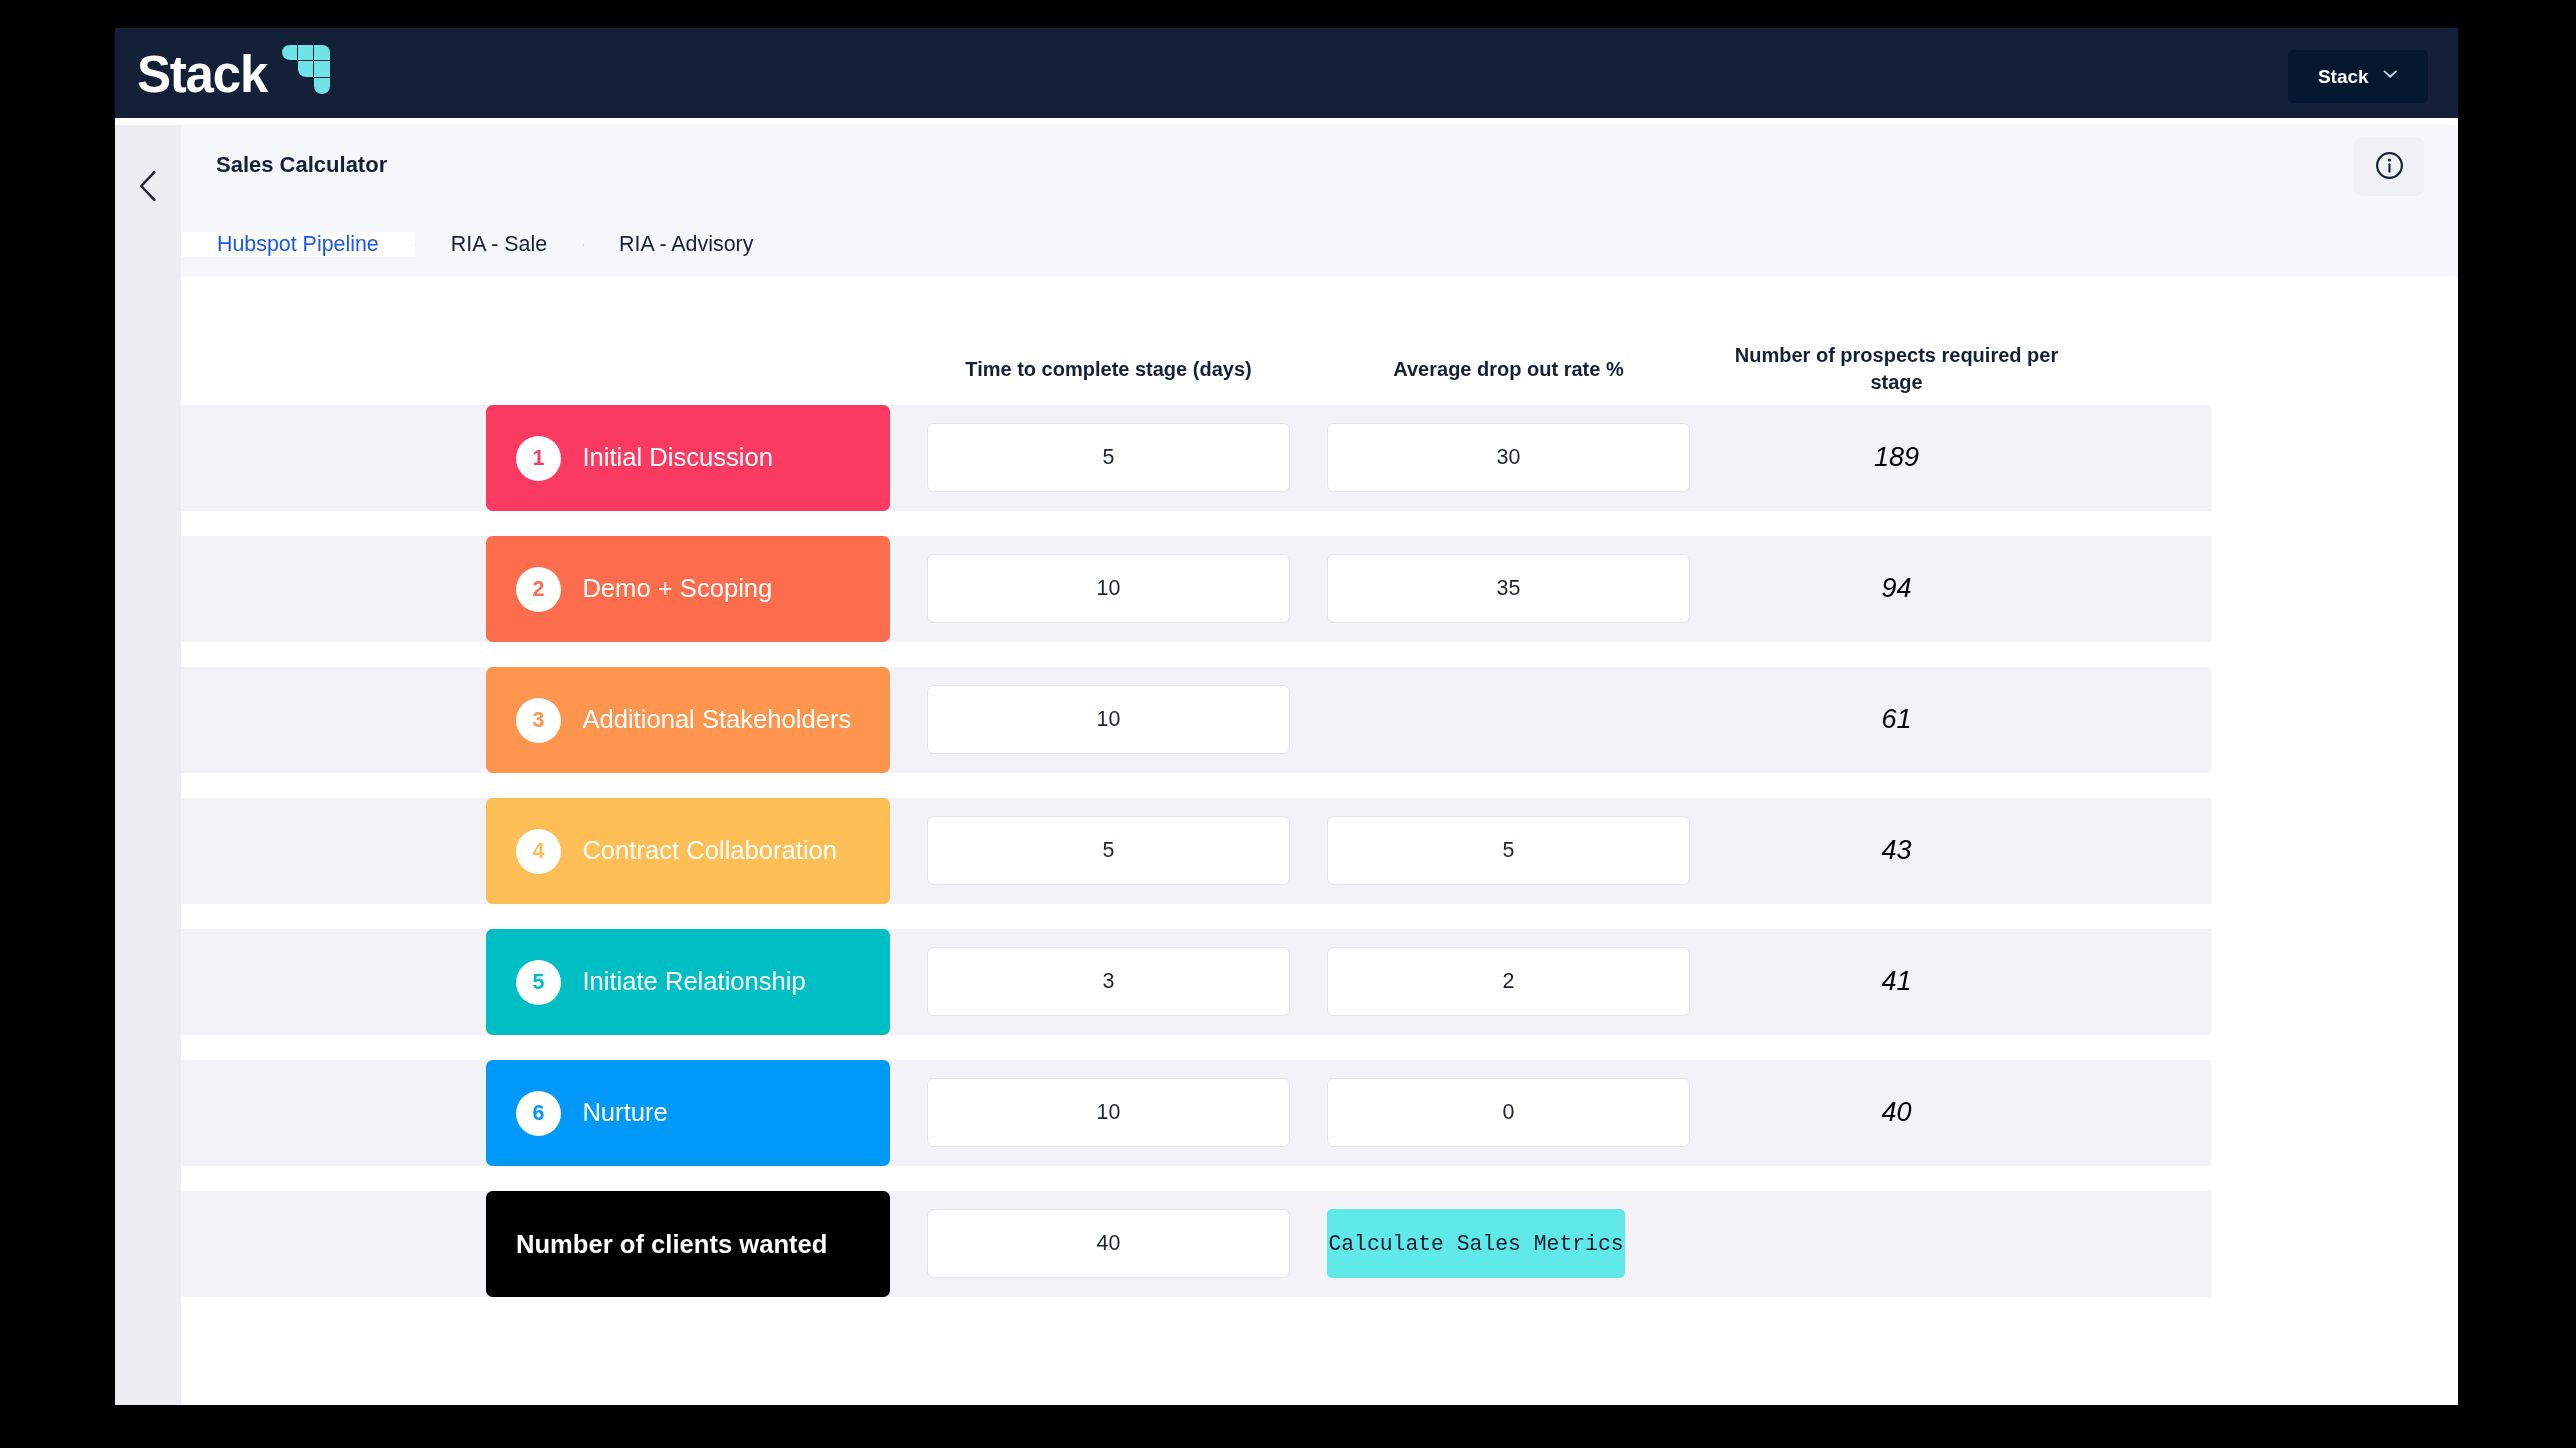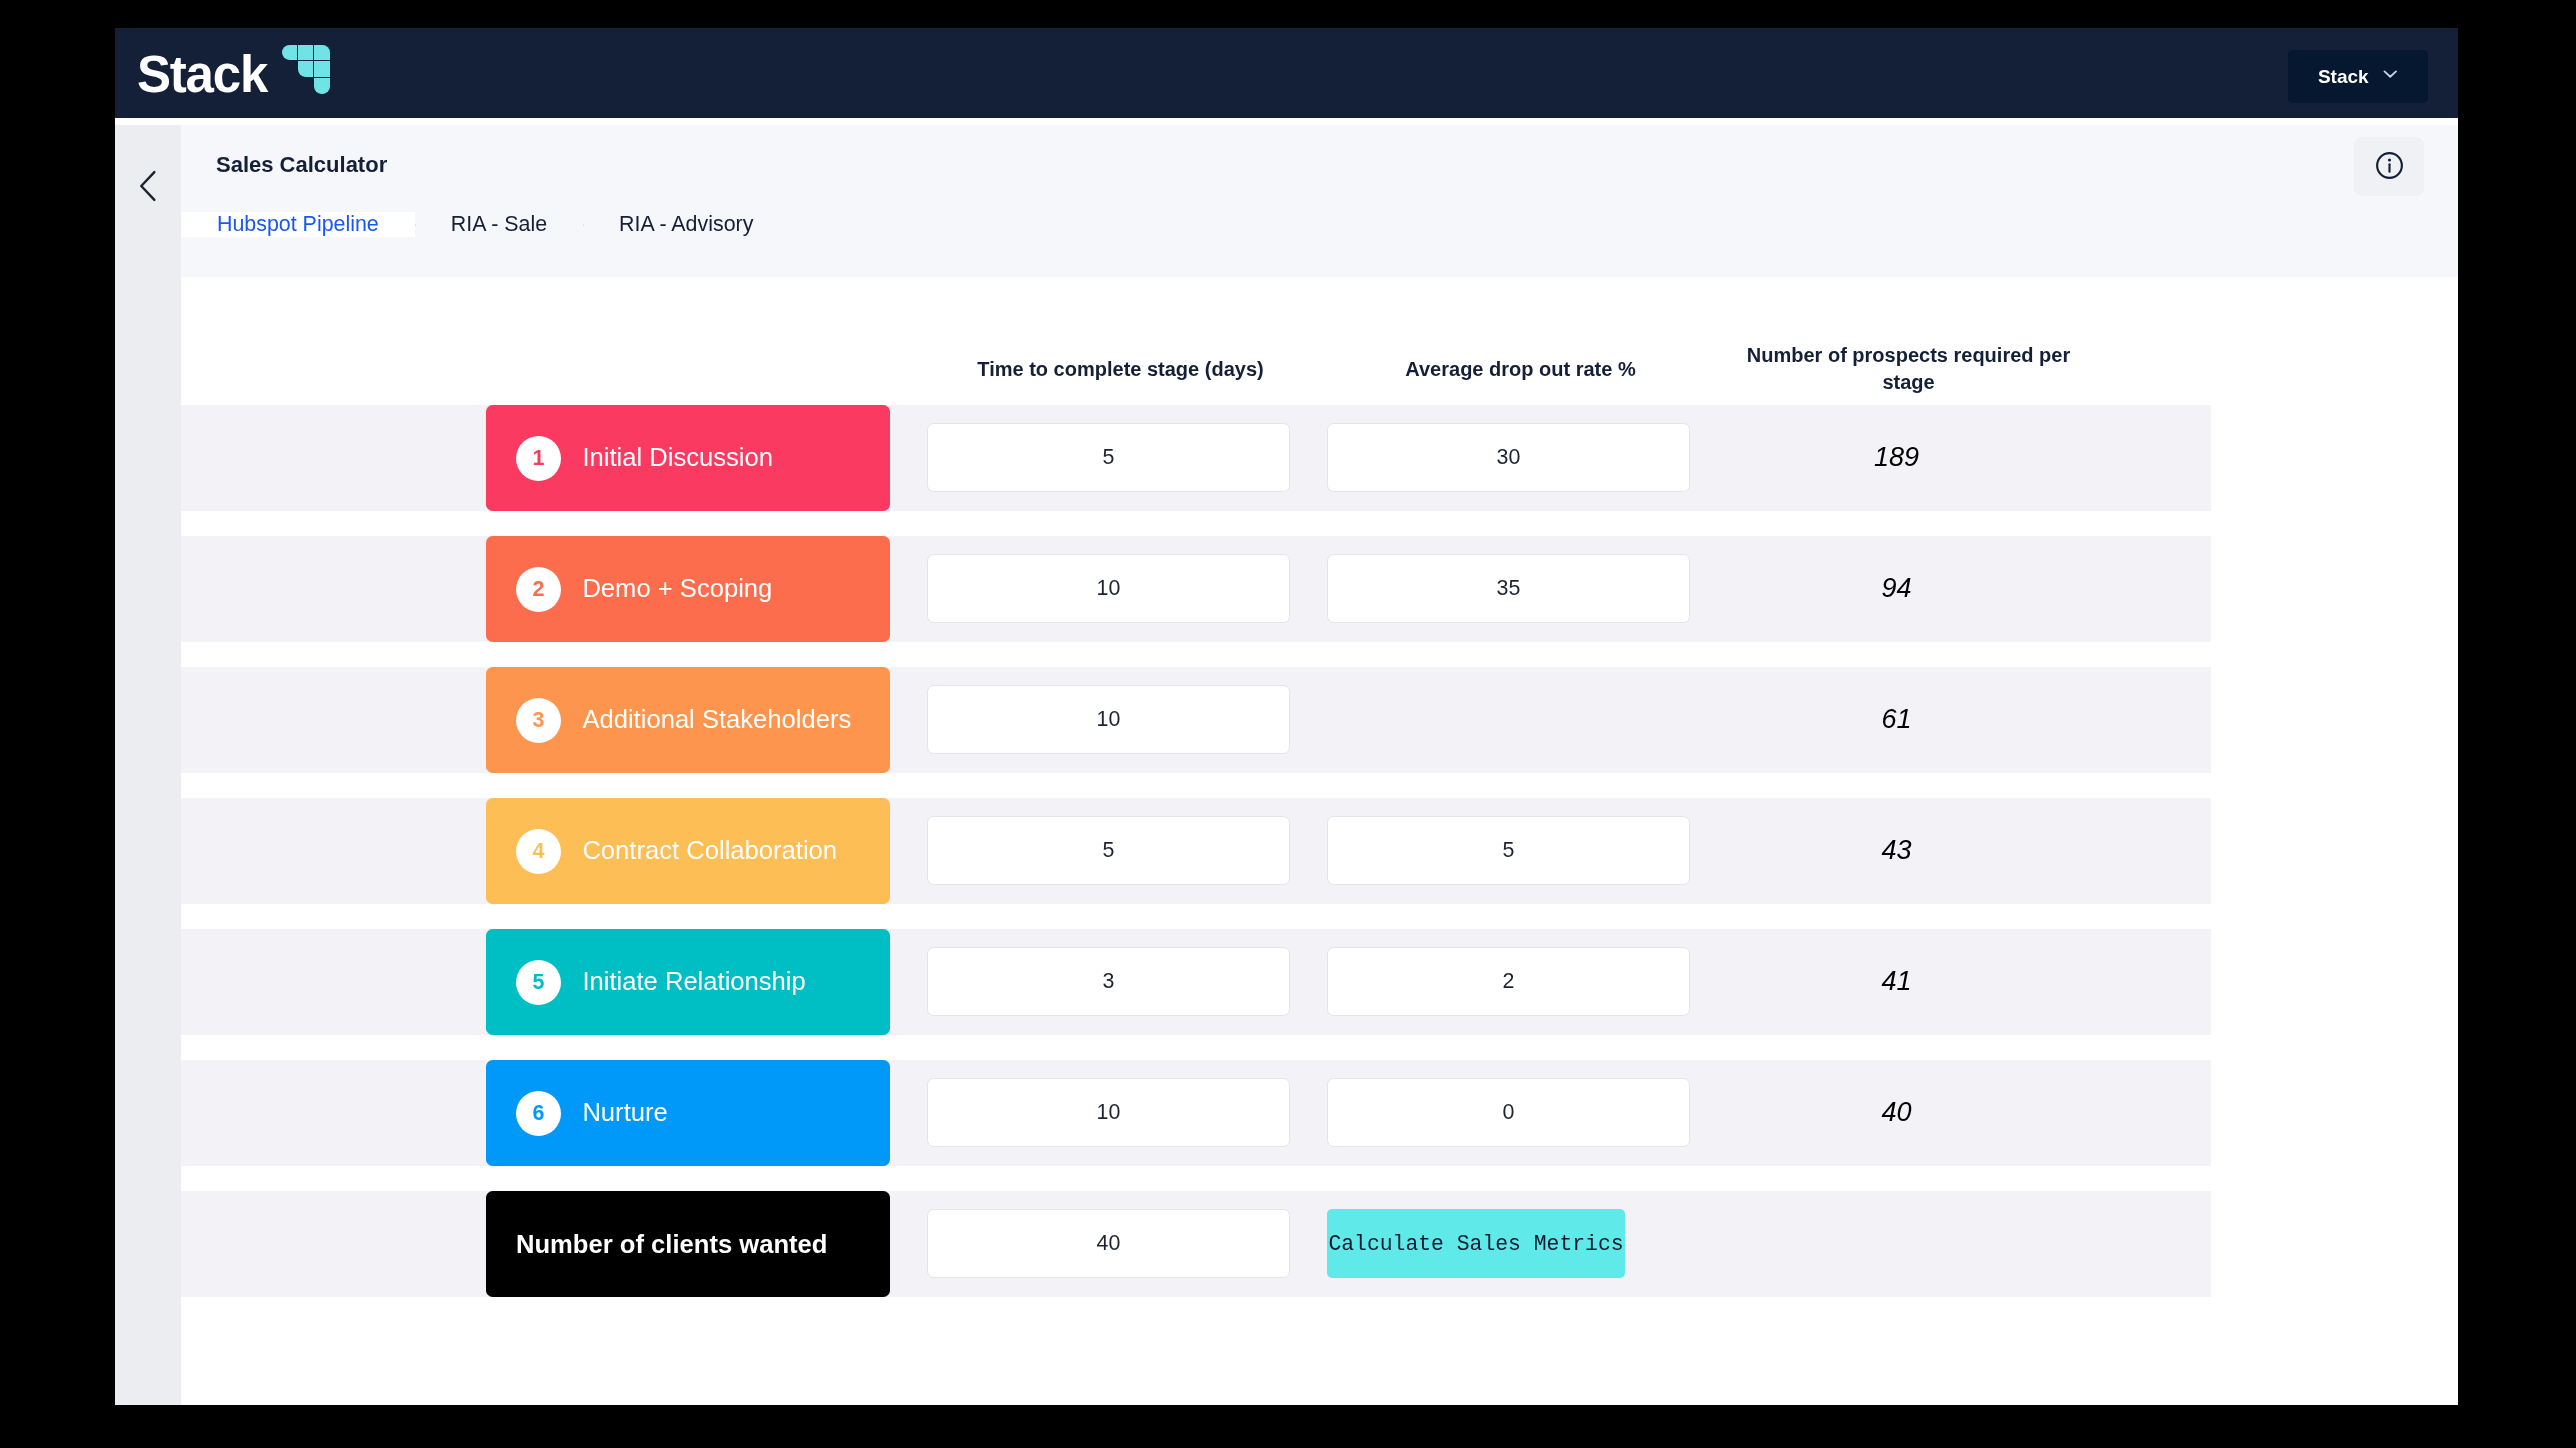--- a/index.html
+++ b/index.html
@@ -109,21 +109,21 @@
     cursor: pointer;
   }
 
   
   #tabbar {
     position: absolute;
     left: 66px; top: 184px;
     width: 2278px; height: 65px;
     background: #f5f7fa;
     display: flex;
-    align-items: flex-start;
+    align-items: center;
   }
   .tab {
     display: flex; align-items: center; justify-content: center;
     padding: 0 36px;
     font-size: 21.4px;
     color: #141f38;
     cursor: pointer;
     position: relative;
   }
   .tab + .tab::before {
@@ -140,21 +140,21 @@
   #content {
     position: absolute;
     left: 66px; top: 249px;
     width: 2278px; height: 1128px;
     background: #ffffff;
   }
 
   
   #col-headers {
     position: absolute;
-    left: 12px; top: 0;
+    left: 0; top: 0;
     width: 2278px; height: 115px; padding-left: 12px;
   }
   .col-head {
     position: absolute;
     text-align: center;
     font-size: 20px;
     font-weight: 700;
     color: #141f38;
     line-height: 1.35;
     top: 92px;

